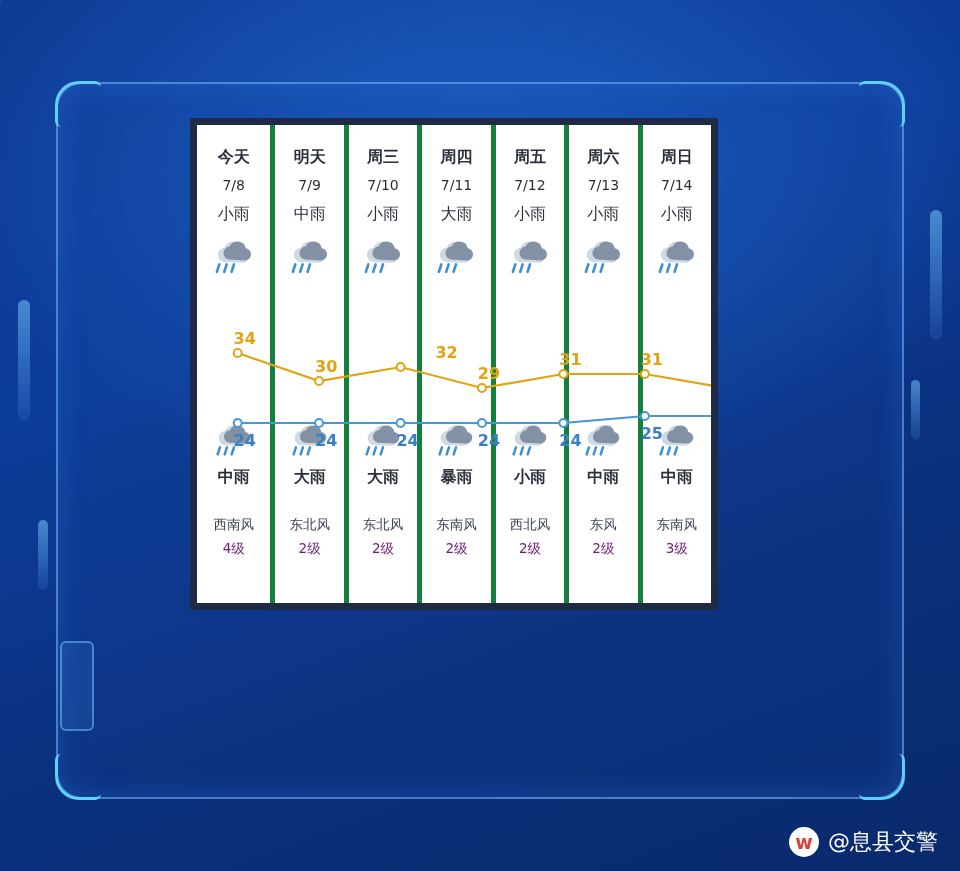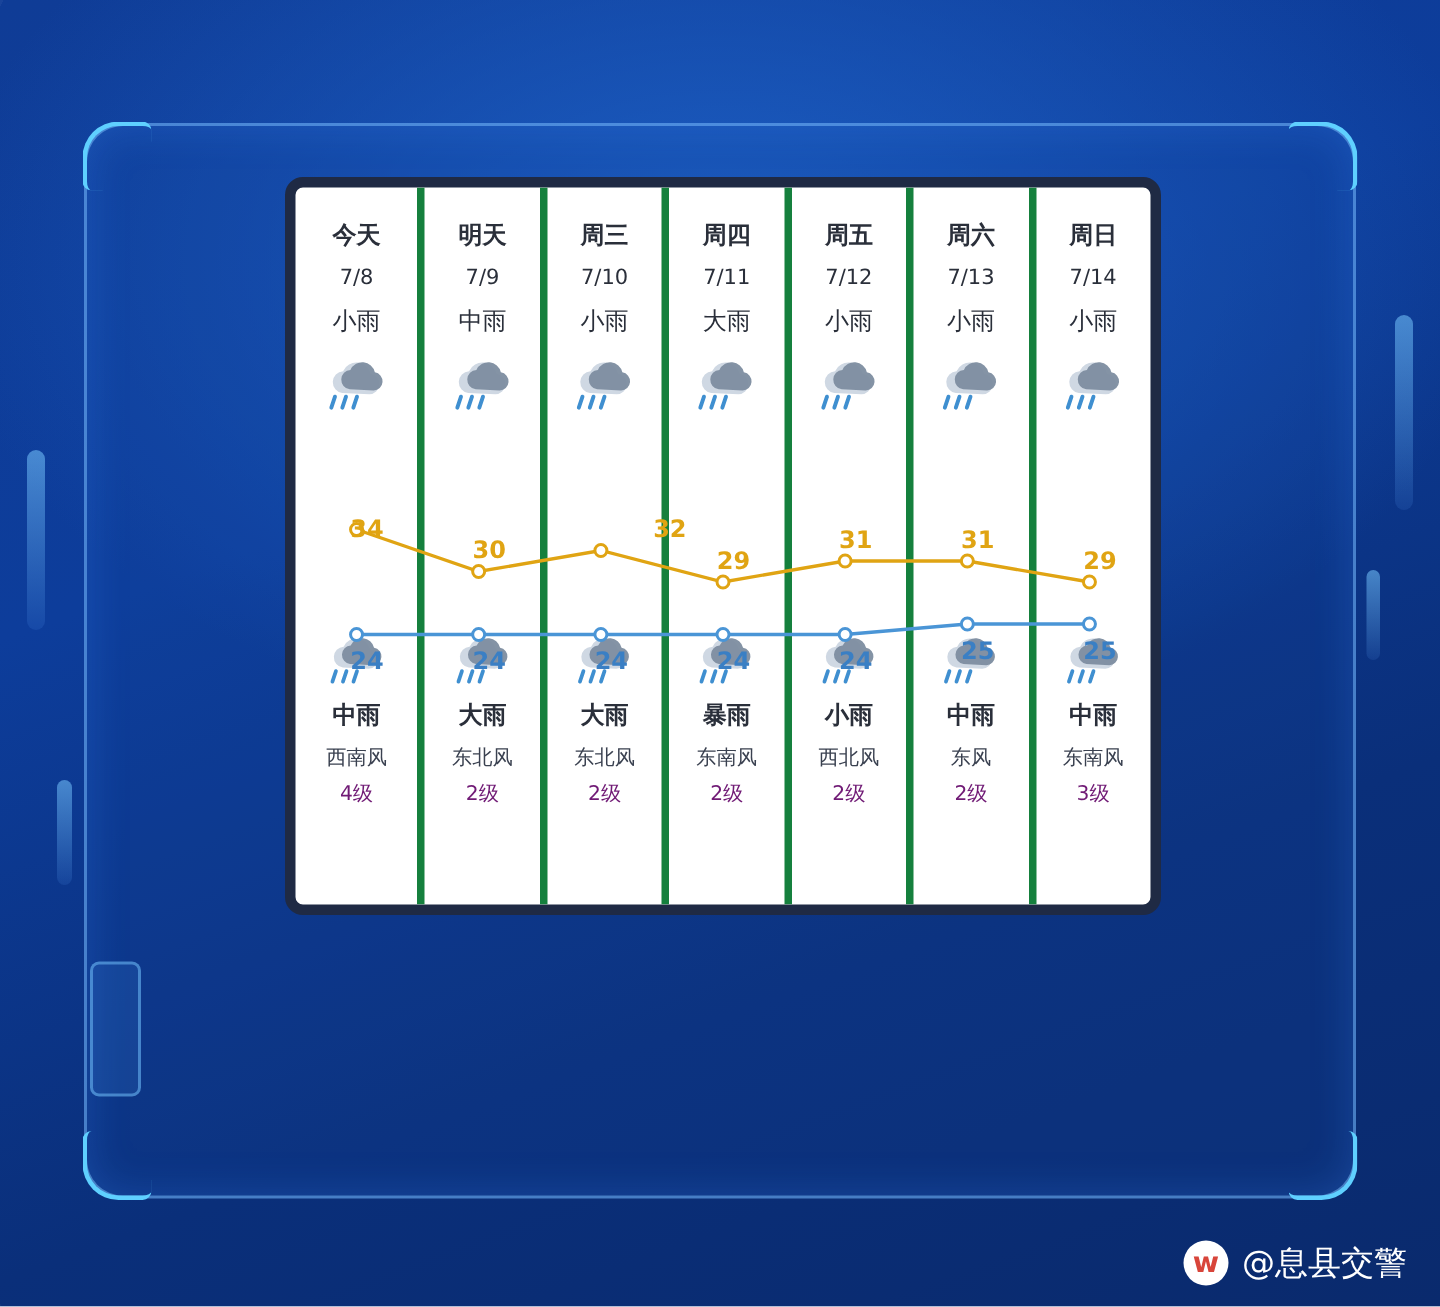--- a/index.html
+++ b/index.html
@@ -80,24 +80,24 @@
     font-size: 49px; font-weight: bold; letter-spacing: 4px;
     color: #ffffff;
     text-shadow: 0 0 12px rgba(120,200,255,0.5);
     font-family: "DejaVu Sans", "Liberation Sans", sans-serif;
   }
 
   
   .card {
     position: absolute;
     left: 190px; top: 118px;
-    width: 584px; height: 492px;
+    width: 528px; height: 492px;
     background: #ffffff;
     border: 7px solid #1f2a44;
-    border-radius: 12px;
+    border-radius: 2px;
     overflow: hidden;
   }
   .grid {
     position: absolute; inset: 0;
     display: grid;
     grid-template-columns: repeat(7, 1fr);
   }
   .col { position: relative; }
   .col + .col { border-left: 5px solid #15803d; }
 
@@ -105,21 +105,21 @@
     text-align: center;
     color: #2a2f3a;
     font-family: "DejaVu Sans", "Liberation Sans", sans-serif;
   }
   .c-day { margin-top: 22px; font-size: 16px; font-weight: bold; }
   .c-date { margin-top: 9px; font-size: 14px; }
   .c-cond { margin-top: 11px; font-size: 16px; }
   .icon-top { height: 54px; display: flex; align-items: center; justify-content: center; margin-top: 6px; }
   .icon-bot { height: 48px; display: flex; align-items: center; justify-content: center; margin-top: 4px; }
   .c-cond-b { margin-top: 2px; font-size: 16px; font-weight: bold; }
-  .c-wind { margin-top: 8px; font-size: 13.5px; color: #3a4150; }
+  .c-wind { margin-top: 28px; font-size: 13.5px; color: #3a4150; }
   .c-windlvl { margin-top: 6px; font-size: 13.5px; color: #701a75; }
 
   
   .chart-layer {
     position: absolute;
     left: 0; top: 198px;
     width: 100%; height: 130px;
     pointer-events: none;
   }
   .chart-layer svg { display: block; }
@@ -385,21 +385,21 @@
           <polyline points="40.7,100.0 122.1,100.0 203.6,100.0 285.0,100.0 366.4,100.0 447.9,93.0 529.3,93.0" fill="none" stroke="#4a95d6" stroke-width="2.2"></polyline>
           <circle cx="40.7" cy="100.0" r="4" fill="#ffffff" stroke="#4a95d6" stroke-width="2"></circle>
           <circle cx="122.1" cy="100.0" r="4" fill="#ffffff" stroke="#4a95d6" stroke-width="2"></circle>
           <circle cx="203.6" cy="100.0" r="4" fill="#ffffff" stroke="#4a95d6" stroke-width="2"></circle>
           <circle cx="285.0" cy="100.0" r="4" fill="#ffffff" stroke="#4a95d6" stroke-width="2"></circle>
           <circle cx="366.4" cy="100.0" r="4" fill="#ffffff" stroke="#4a95d6" stroke-width="2"></circle>
           <circle cx="447.9" cy="93.0" r="4" fill="#ffffff" stroke="#4a95d6" stroke-width="2"></circle>
           <circle cx="529.3" cy="93.0" r="4" fill="#ffffff" stroke="#4a95d6" stroke-width="2"></circle>
         </svg>
       <div id="templabels">
-          <div class="temp-label temp-hi" style="left: 47.7143px; top: 20px;">34</div>
+          <div class="temp-label temp-hi" style="left: 47.7143px; top: 6px;">34</div>
           <div class="temp-label temp-hi" style="left: 129.143px; top: 34px;">30</div>
           <div class="temp-label temp-hi" style="left: 210.571px; top: 20px; margin-left: 39px;">32</div>
           <div class="temp-label temp-hi" style="left: 292px; top: 41px;">29</div>
           <div class="temp-label temp-hi" style="left: 373.429px; top: 27px;">31</div>
           <div class="temp-label temp-hi" style="left: 454.857px; top: 27px;">31</div>
           <div class="temp-label temp-hi" style="left: 536.286px; top: 41px;">29</div>
           <div class="temp-label temp-lo" style="left: 47.7143px; top: 108px;">24</div>
           <div class="temp-label temp-lo" style="left: 129.143px; top: 108px;">24</div>
           <div class="temp-label temp-lo" style="left: 210.571px; top: 108px;">24</div>
           <div class="temp-label temp-lo" style="left: 292px; top: 108px;">24</div>

